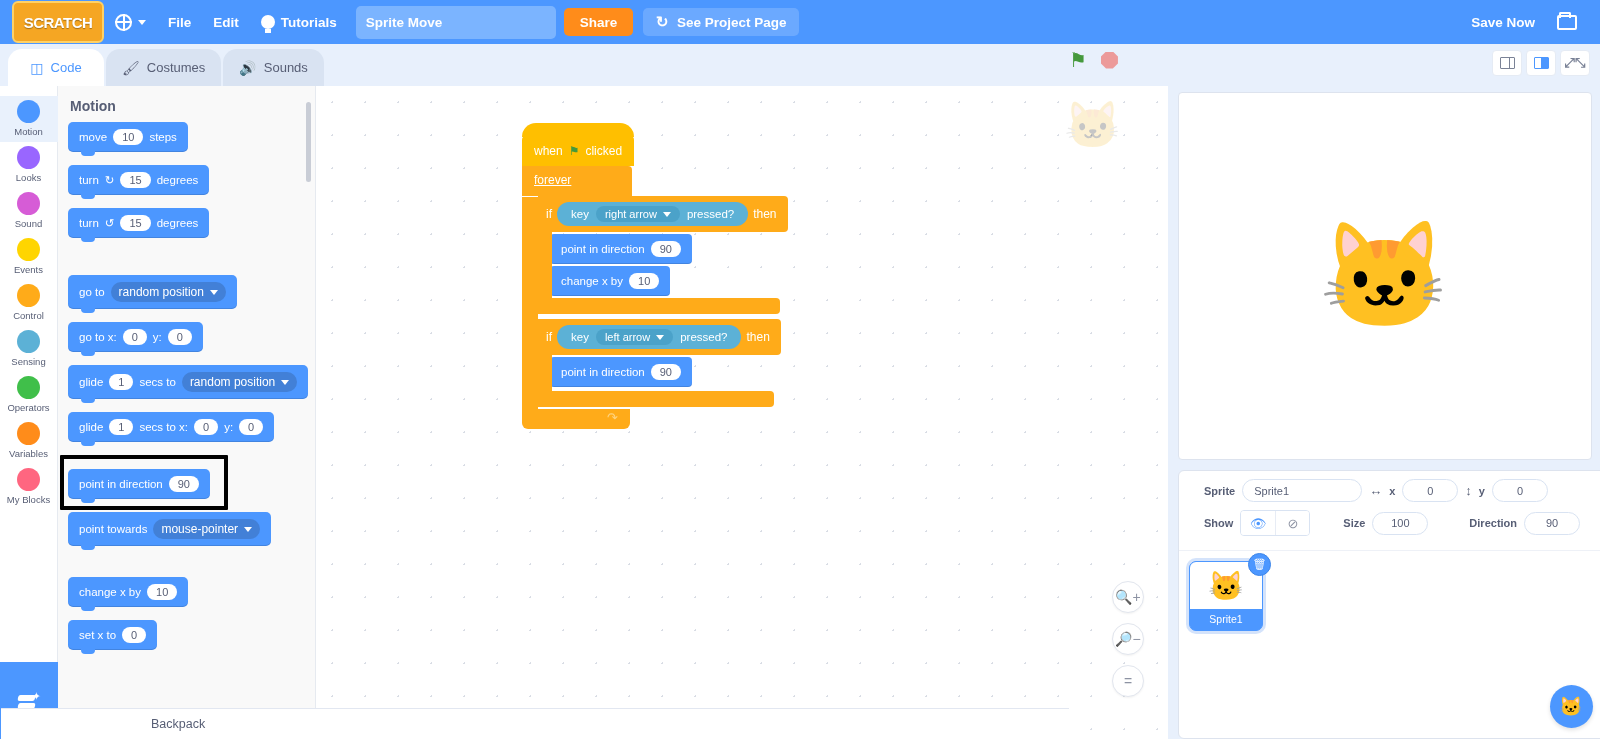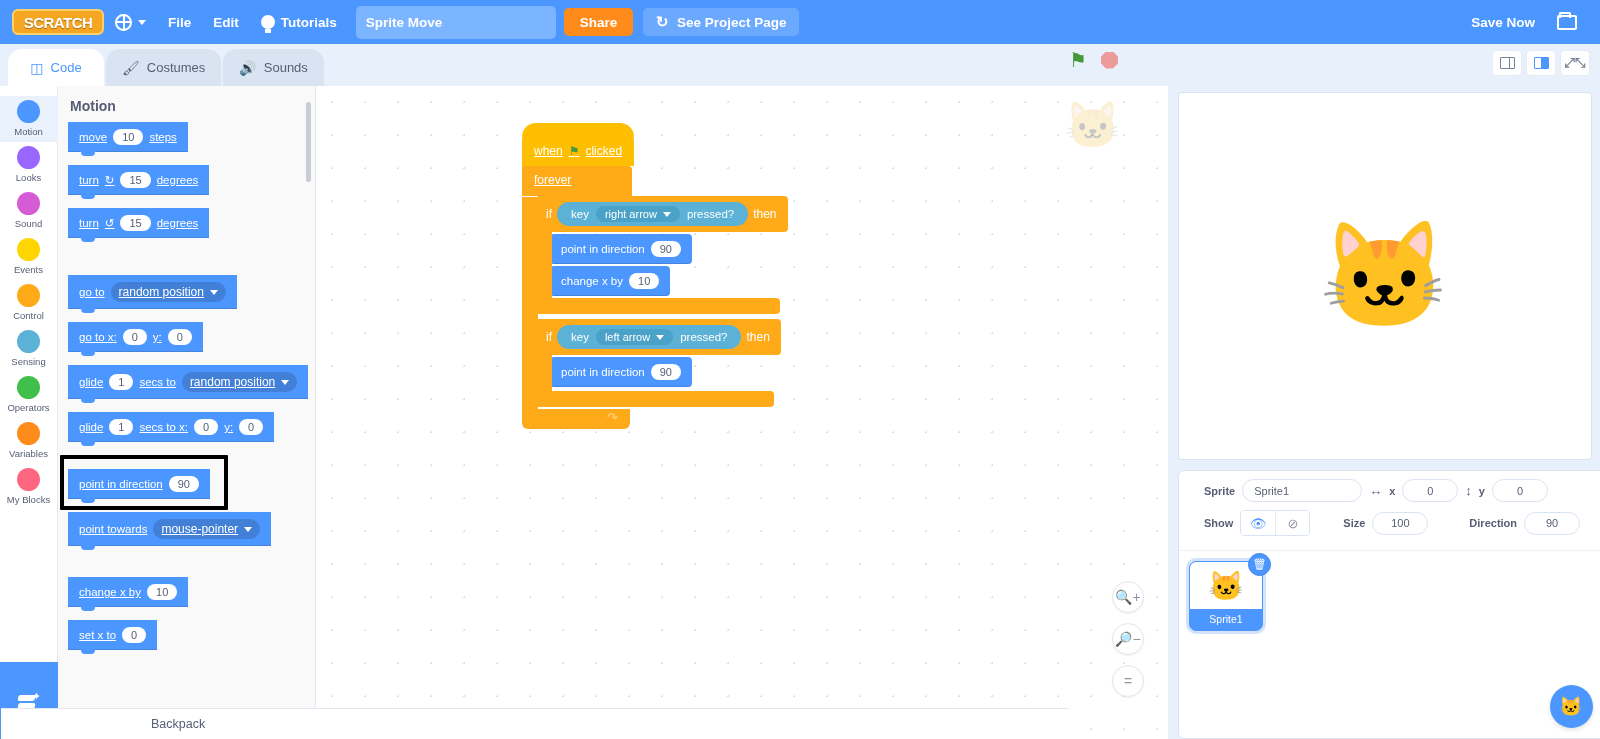--- a/index.html
+++ b/index.html
@@ -9,21 +9,21 @@
     font-size: 12px;
     background:#e8f0fc;
     -webkit-font-smoothing:antialiased;
   }
   
   #menubar {
     height:44px; background:#4c97ff; display:flex; align-items:center;
     padding:0 12px; color:#fff; position:relative; z-index:40;
   }
   .logo {
-    width:92px; height:26px; border-radius:6px;
+    width:92px; height:42px; border-radius:6px;
     background:#f5a623;
     display:flex; align-items:center; justify-content:center;
     font-size:15px; font-weight:bold; color:#fff;
     letter-spacing:-0.5px; font-family:"Liberation Sans", sans-serif;
     text-shadow:0 1px 1px rgba(0,0,0,.35);
     border:2px solid #ffd166;
   }
   .mb-item {
     display:flex; align-items:center; gap:6px;
     padding:0 11px; height:44px; font-size:13.5px; font-weight:bold;
@@ -119,24 +119,23 @@
   
   #palette {
     width:258px; background:#f9f9f9; position:relative; overflow:hidden;
     border-right:1px solid #e6eaf0;
   }
   #palette-inner { padding:10px 0 0 10px; }
   .pal-head { font-size:14px; font-weight:bold; color:#575e75; margin:2px 0 8px 2px; }
   .blk {
     display:inline-flex; align-items:center; gap:6px;
     background:#4c97ff; color:#fff; font-size:11.5px;
-    border-radius:0; padding:7px 11px; margin-bottom:13px;
+    border-radius:5px; padding:7px 11px; margin-bottom:13px;
     position:relative; white-space:nowrap;
     box-shadow:inset 0 -1px 0 rgba(0,0,0,.12);
-    text-decoration:underline;
   }
   .blk:before{ content:""; position:absolute; left:13px; bottom:-4px; width:14px;height:5px;
     background:#4c97ff; border-radius:0 0 4px 4px; }
   .oval { background:#fff; color:#575e75; border-radius:11px; padding:2px 9px; font-size:11px; min-width:24px; text-align:center; }
   .dd { background:#4280d7; color:#fff; border-radius:11px; padding:3px 8px; font-size:12px; display:inline-flex;align-items:center;gap:6px; }
   .dd .ar { width:0;height:0;border-left:4px solid transparent;border-right:4px solid transparent;border-top:5px solid #fff; }
   .pal-row { position:relative; }
   #highlight-box {
     position:absolute; left:-8px; top:-14px; width:168px; height:55px;
     border:4px solid #000; border-radius:1px; pointer-events:none;
@@ -155,21 +154,20 @@
   }
   #wm-cat {
     position:absolute; right:46px; top:12px; font-size:46px; opacity:.22;
     filter:grayscale(.15); user-select:none;
   }
   .sblk { position:absolute; white-space:nowrap; }
   .hat {
     background:#ffbf00; color:#fff; font-size:12px; border-radius:4px 4px 0 0;
     padding:8px 12px; display:inline-flex;align-items:center;gap:6px;
     position:relative;
-    text-decoration:underline;
   }
   .hat:before{
     content:""; position:absolute; left:0; top:-13px; width:100%; height:14px;
     background:#ffbf00; border-radius:22px 22px 0 0;
   }
   .ctrlblk { background:#ffab19; color:#fff; font-size:12px;text-decoration:underline; }
   .cblk { background:#4c97ff; color:#fff; font-size:11.5px;
     border-radius:4px; padding:7px 11px; display:inline-flex;align-items:center;gap:6px;
     box-shadow:inset 0 -1px 0 rgba(0,0,0,.12); }
   .bool {

